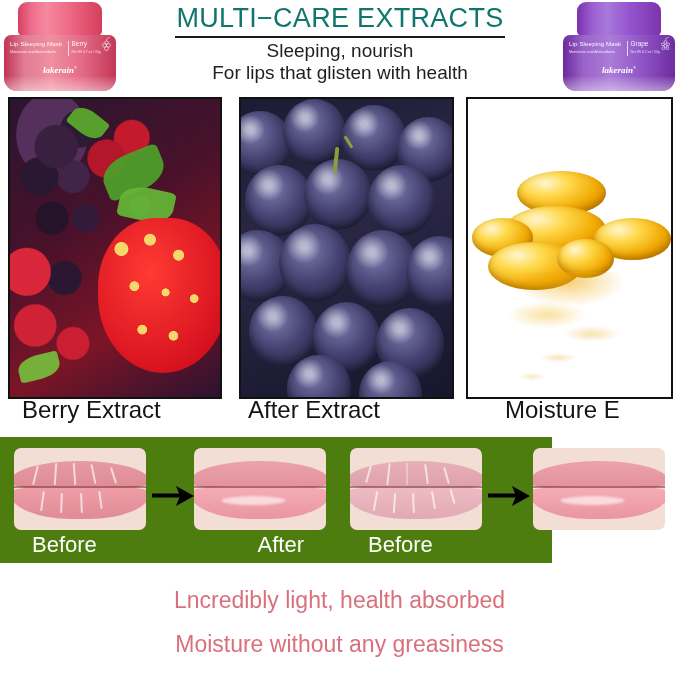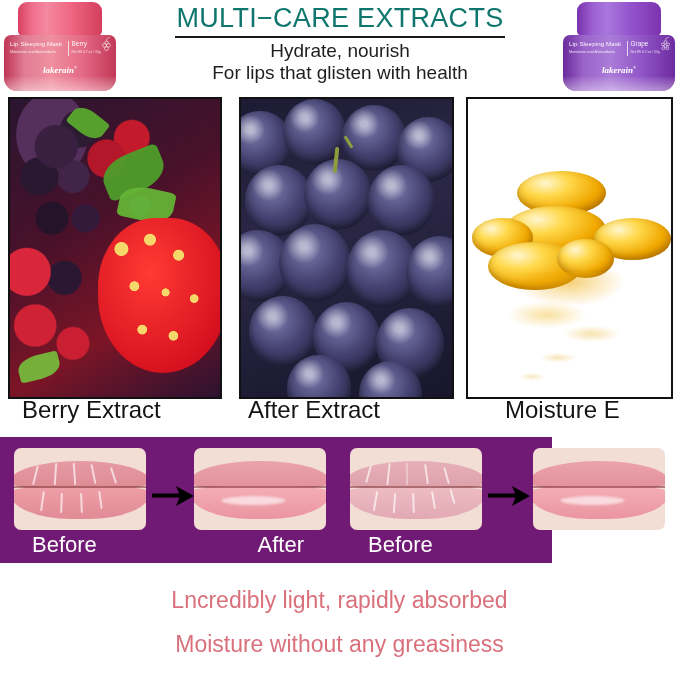--- a/index.html
+++ b/index.html
@@ -309,21 +309,21 @@
       radial-gradient(ellipse 10% 5% at 30% 88%, rgba(225,165,20,0.25), transparent 70%);
   }
 
   
   .band {
     position: absolute;
     left: 0;
     top: 437px;
     width: 552px;
     height: 126px;
-    background: #701a75;
+    background: #4d7c0f;
   }
   .ba-pair {
     position: absolute;
     top: 11px;
     height: 104px;
   }
   .pair-left  { left: 14px;  width: 312px; }
   .pair-right { left: 350px; width: 315px; }
 
   .lip-card {
@@ -489,21 +489,21 @@
           <path d="M10 6.5 C10 3.5 12 2 15 1.8"></path>
         </g>
       </svg>
       <div class="jar-brand"><span>lakerain</span><sup>®</sup></div>
     </div>
   </div>
 
   <div class="headline-block">
     <div class="headline-title">MULTI−CARE EXTRACTS</div>
     <div class="headline-rule"></div>
-    <div class="headline-sub1">Hydrate,  nourish</div>
+    <div class="headline-sub1">Sleeping,  nourish</div>
     <div class="headline-sub2">For lips that glisten with health</div>
   </div>
 
   <div class="panel panel-berry">
     <div class="berry-art">
       <div class="berry-leaf" style="left:44%;top:18%;width:30%;height:13%;transform:rotate(-22deg);"></div>
       <div class="berry-leaf" style="left:52%;top:30%;width:26%;height:11%;transform:rotate(12deg);background:#63b335;"></div>
       <div class="berry-leaf" style="left:28%;top:4%;width:18%;height:8%;transform:rotate(38deg);background:#5aa82d;"></div>
       <div class="berry-leaf" style="left:4%;top:86%;width:20%;height:8%;transform:rotate(-14deg);background:#76b83c;"></div>
       <div class="strawberry-seeds"></div>
@@ -612,16 +612,16 @@
           <div class="lip-line"></div>
           <div class="shine"></div>
         </div>
       </div>
       <div class="ba-label lbl-before">Before</div>
       <div class="ba-label lbl-after">After</div>
     </div>
 
   </div>
 
-  <div class="tagline tag1">Lncredibly light, rapidly absorbed</div>
+  <div class="tagline tag1">Lncredibly light, health absorbed</div>
   <div class="tagline tag2">Moisture without any greasiness</div>
 
 </div>
 
 </body></html>

